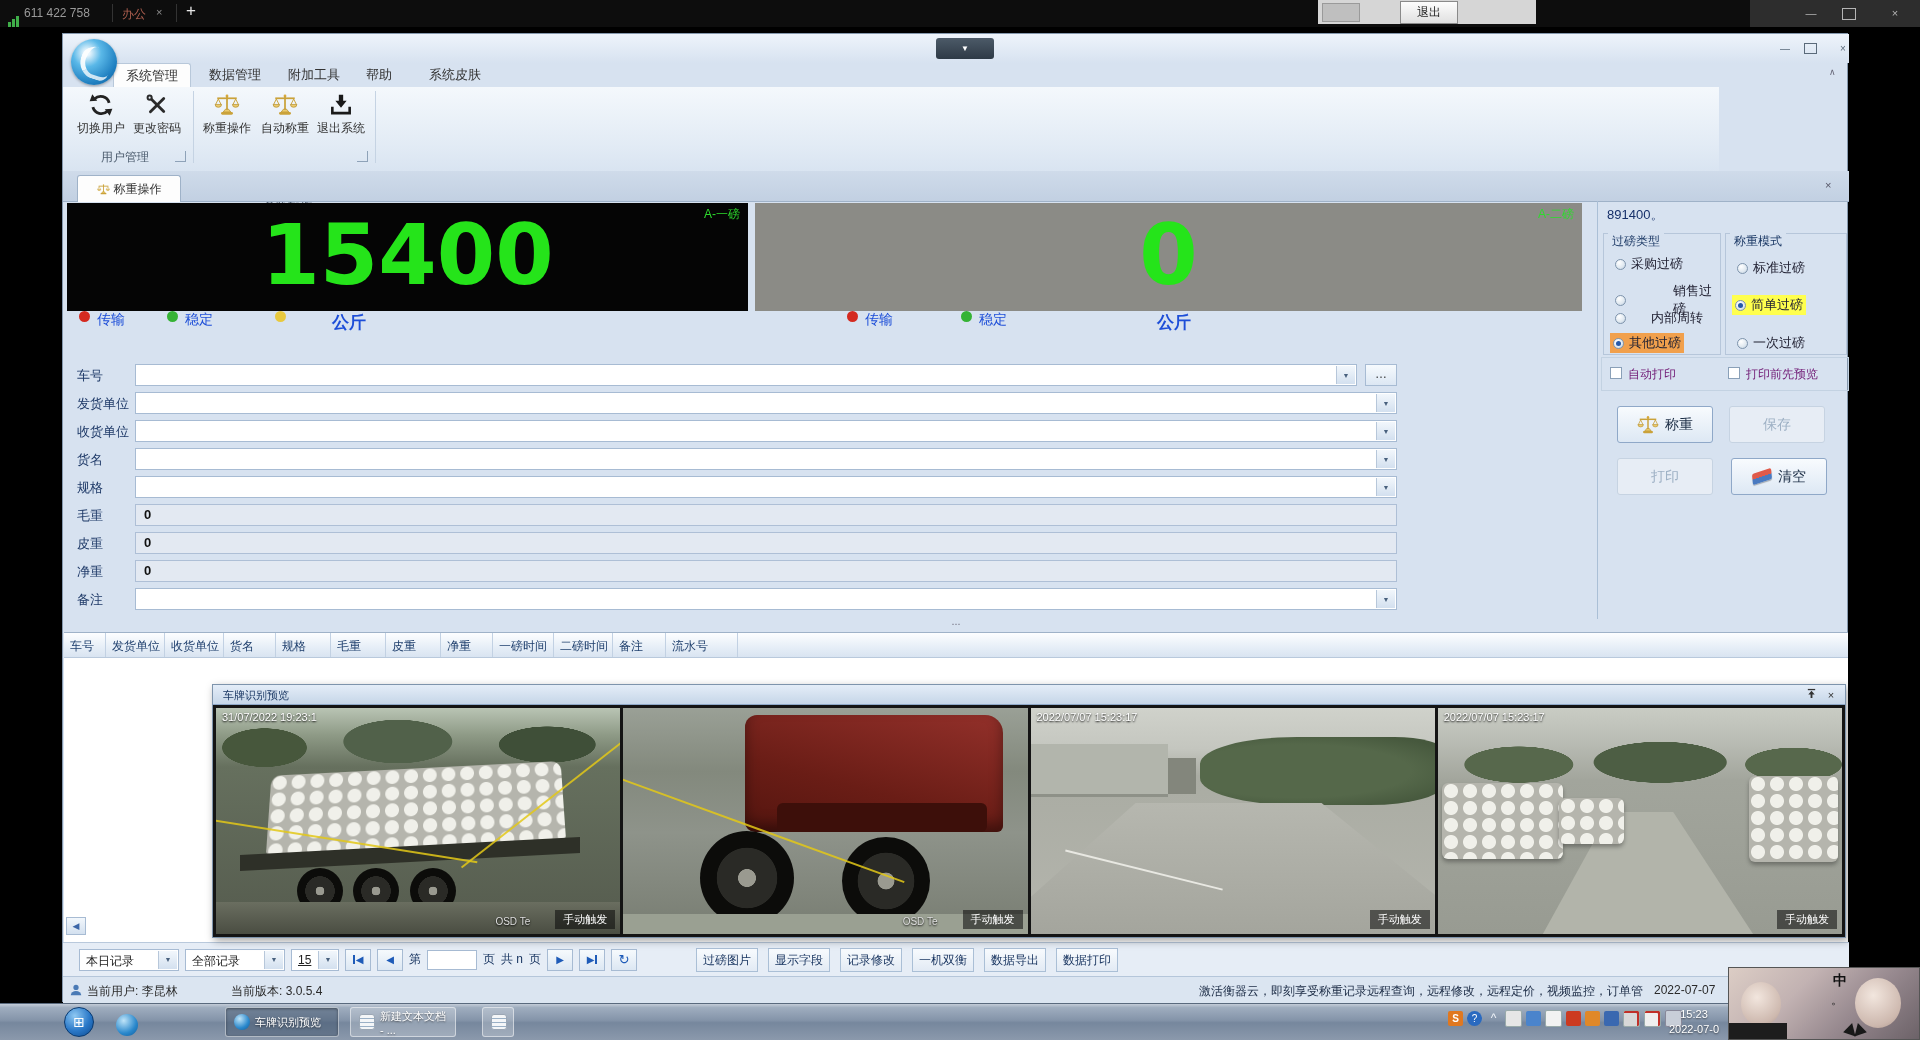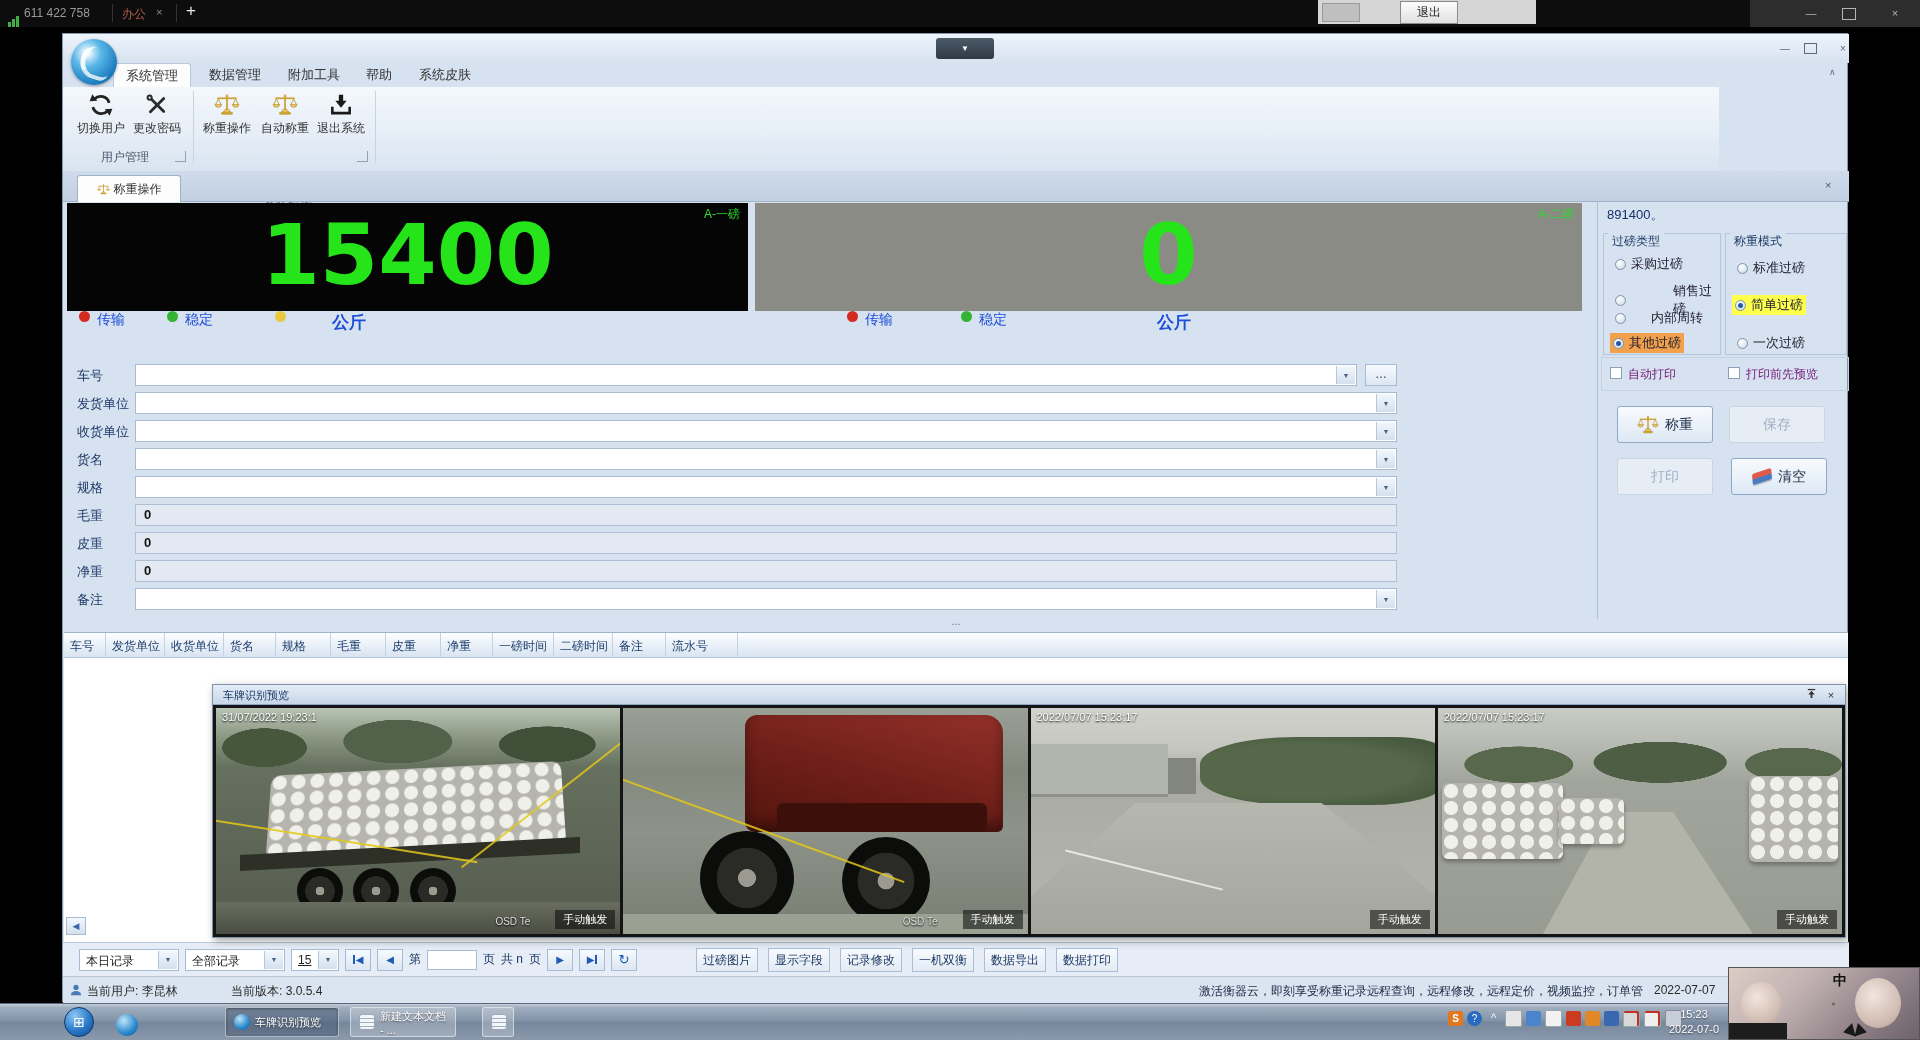--- a/index.html
+++ b/index.html
@@ -255,21 +255,21 @@
     <span class="awc" style="left:1712px;">—</span>
     <span class="awc" style="left:1741px;border:1px solid #5a6a7a;width:11px;height:9px;top:9px;"></span>
     <span class="awc" style="left:1770px;">×</span>
   </div>
   <div id="logo" class="abs"></div>
 
   <div class="mtab active" style="left:50px;width:76px;">系统管理</div>
   <div class="mtab" style="left:136px;width:72px;">数据管理</div>
   <div class="mtab" style="left:216px;width:70px;">附加工具</div>
   <div class="mtab" style="left:294px;width:44px;">帮助</div>
-  <div class="mtab" style="left:346px;width:72px;">系统皮肤</div>
+  <div class="mtab" style="left:346px;width:72px;text-align:right;">系统皮肤</div>
   <span class="abs" style="left:1766px;top:33px;font-size:9px;color:#667;">∧</span>
 
   <div id="ribbon" class="abs">
     <div class="rbtn" style="left:12px;width:52px;">
       <svg width="26" height="26">
           <use href="#i-refresh"></use>
         </svg>
       <span class="rlab">切换用户</span>
     </div>
     <div class="rbtn" style="left:66px;width:56px;">

